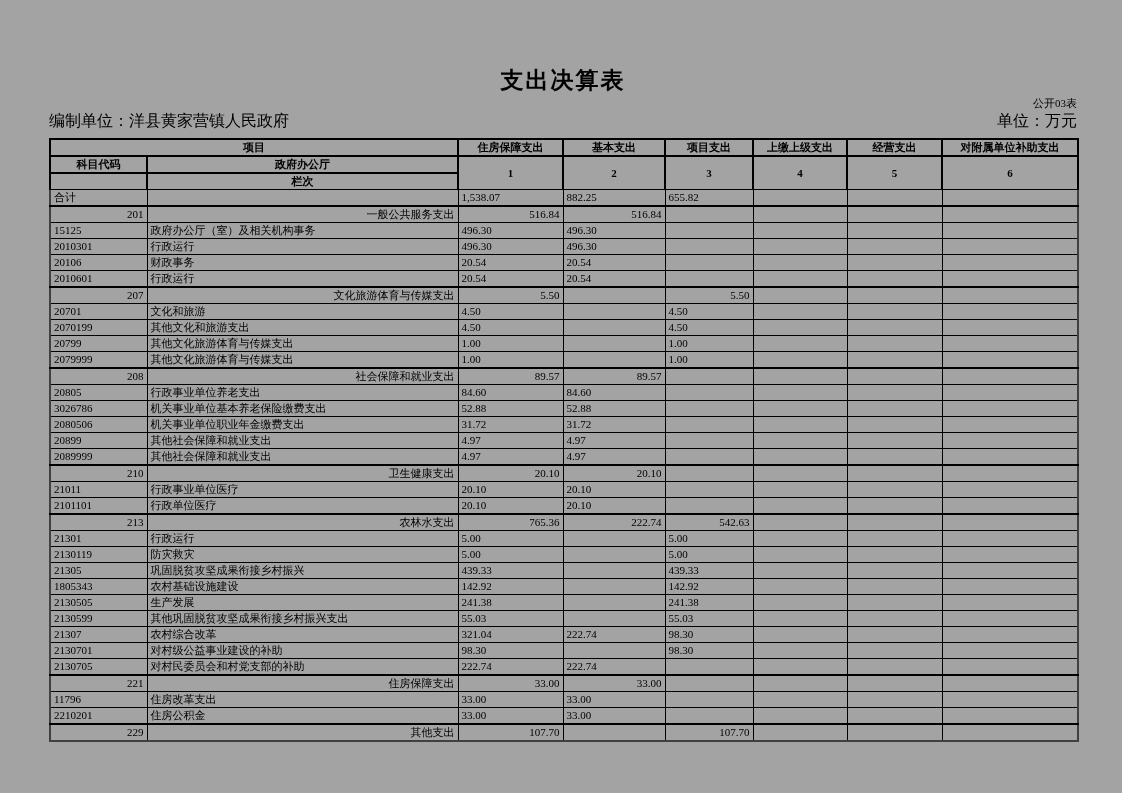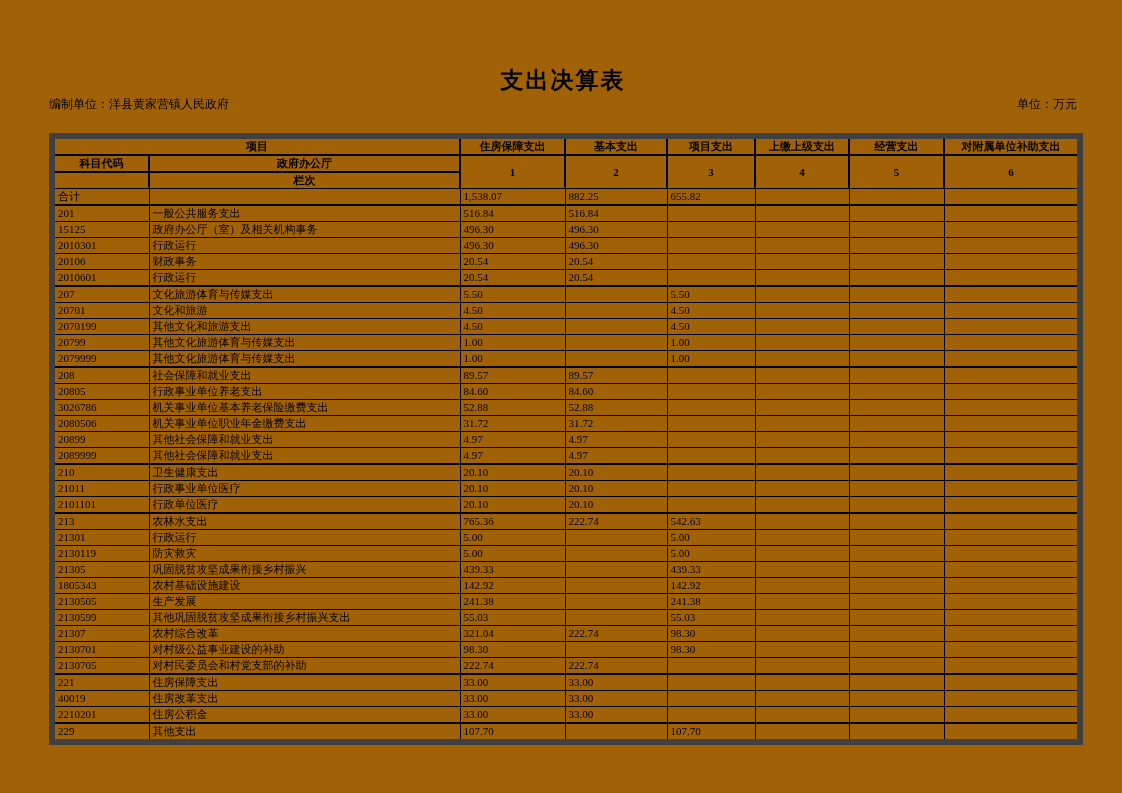--- a/index.html
+++ b/index.html
@@ -3,49 +3,49 @@
 <meta charset="utf-8">
 <style>
   * { margin:0; padding:0; box-sizing:border-box; }
   html,body { background:#ffffff; }
   body {
     width:1122px; height:793px;
     font-family:"Liberation Serif","DejaVu Serif",serif;
     color:#000;
     overflow:hidden;
   }
-  .page { position:relative; width:1122px; height:793px; padding:0 45px 0 49px; background:#a16207; }
+  .page { position:relative; width:1122px; height:793px; padding:0 45px 0 49px; background:#a3a3a3; }
   .title {
     padding-top:68px;
     text-align:center;
     font-size:23px;
     font-weight:bold;
     letter-spacing:2px;
     line-height:26px;
   }
   .doc-label {
     text-align:right;
     font-size:11px;
     line-height:13px;
     margin-top:3px;
   }
   .meta-row {
     display:flex;
     justify-content:space-between;
     align-items:flex-end;
-    font-size:12px;
+    font-size:16px;
     line-height:19px;
     margin-top:1px;
   }
   table.fin {
     border-collapse:collapse;
     table-layout:fixed;
     width:1028px;
-    margin-top:19px;
-    border:6px solid #404040;
+    margin-top:8px;
+    border:2px solid #404040;
   }
   table.fin th, table.fin td {
     border:1px solid #000;
     overflow:hidden;
     white-space:nowrap;
   }
   table.fin thead th {
     border-width:2px;
     font-weight:bold;
     font-size:11px;
@@ -57,29 +57,30 @@
   table.fin thead tr.h3 th { height:13px; border-bottom-width:1px; }
   table.fin thead th.num-cell { border-bottom-width:1px; }
   table.fin tbody td {
     font-size:11px;
     height:15px;
     line-height:15px;
     padding:0 3px;
     text-align:left;
     font-weight:normal;
   }
-  table.fin tbody tr.group td { border-top-width:2px; }
+  table.fin tbody tr.group td { border-top-width:2px;text-align:right; }
 </style>
 </head>
 <body>
 
 <div class="page">
 
   <div class="title">支出决算表</div>
 
+  <div class="doc-label">公开03表</div>
 
   <div class="meta-row">
     <span>编制单位：洋县黄家营镇人民政府</span>
     <span>单位：万元</span>
   </div>
 
   <table class="fin">
     <colgroup>
       <col style="width:97px">
       <col style="width:311px">
@@ -420,21 +421,21 @@
           <td>221</td>
           <td>住房保障支出</td>
           <td>33.00</td>
           <td>33.00</td>
           <td></td>
           <td></td>
           <td></td>
           <td></td>
         </tr>
         <tr>
-          <td>40019</td>
+          <td>11796</td>
           <td>住房改革支出</td>
           <td>33.00</td>
           <td>33.00</td>
           <td></td>
           <td></td>
           <td></td>
           <td></td>
         </tr>
         <tr>
           <td>2210201</td>

